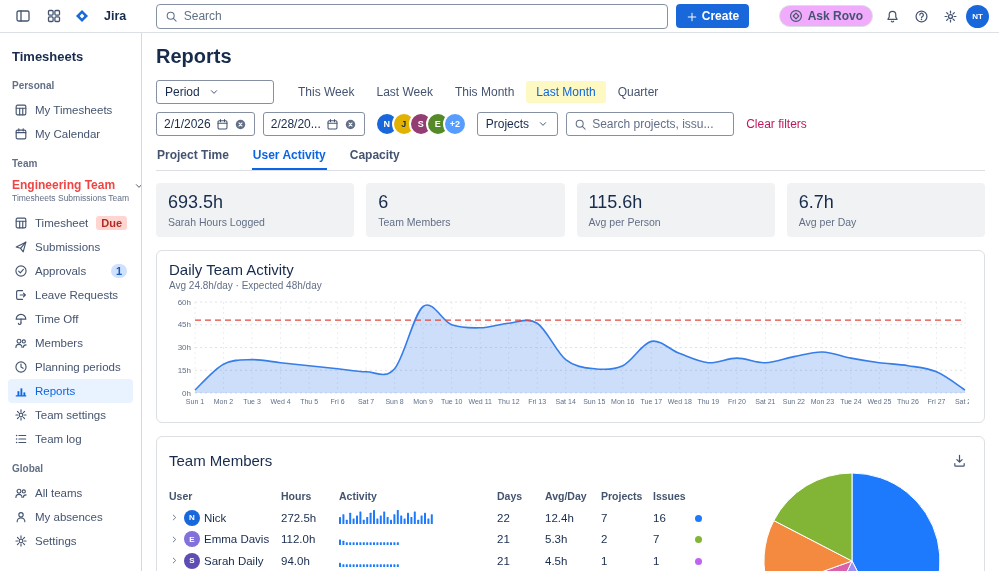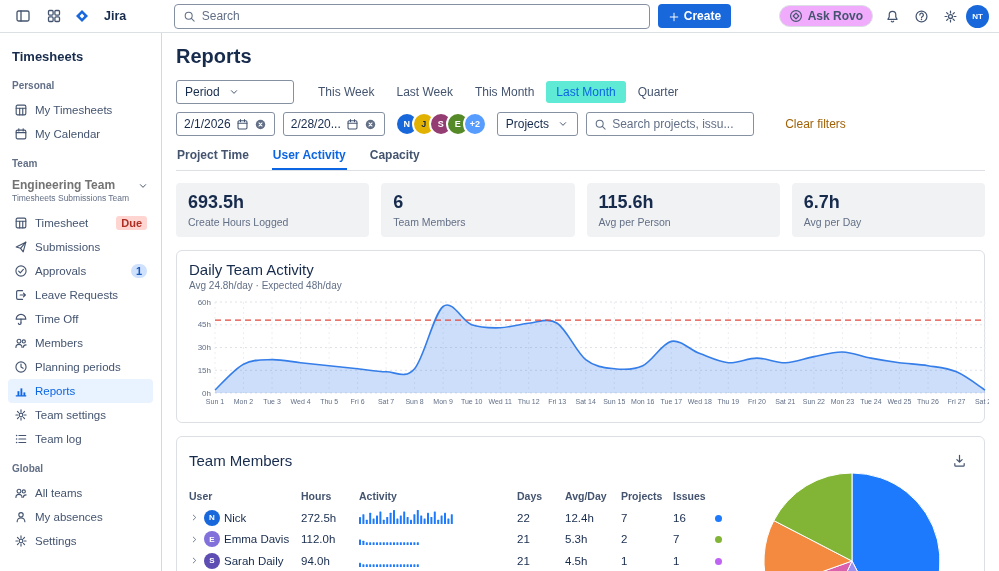--- a/index.html
+++ b/index.html
@@ -9,72 +9,72 @@
   input{font-family:inherit;border:none;outline:none;background:transparent;color:#172b4d}
   .icon{display:inline-flex;align-items:center;justify-content:center;flex-shrink:0}
   .icon svg{display:block}
 
   .app{display:flex;flex-direction:column;height:100%}
   
   .topnav{height:33px;display:flex;align-items:center;gap:5px;padding:0 10px;border-bottom:1px solid #dcdfe4;flex-shrink:0}
   .icon-btn{width:26px;height:26px;display:inline-flex;align-items:center;justify-content:center;border-radius:4px;color:#44546f}
   .logo{display:flex;align-items:center;gap:14px;font-weight:bold;font-size:12.5px;margin-left:2px}
   .nav-center{flex:1;display:flex;align-items:center;justify-content:center;gap:8px;min-width:0}
-  .nav-search{width:476px;height:25px;border:1px solid #8590a2;border-radius:4px;display:flex;align-items:center;gap:6px;padding:0 8px;color:#626f86;background:#fff}
+  .nav-search{width:512px;height:25px;border:1px solid #8590a2;border-radius:4px;display:flex;align-items:center;gap:6px;padding:0 8px;color:#626f86;background:#fff}
   .nav-search input{flex:1;font-size:12px;min-width:0}
   .nav-search input::placeholder{color:#626f86}
   .create-btn{display:inline-flex;align-items:flex-end;gap:4px;background:#1868db;color:#fff;font-weight:bold;font-size:12px;padding:5px 10px;border-radius:4px}
   .nav-right{display:flex;align-items:center;gap:3px}
   .rovo-btn{display:inline-flex;align-items:center;gap:5px;border:1px solid #dcdfe4;border-radius:14px;padding:3px 9px;font-size:12px;font-weight:bold;color:#44546f;background:#f0abfc;margin-right:3px}
   .avatar{width:23px;height:23px;border-radius:50%;background:#1868db;color:#fff;font-size:8px;font-weight:bold;display:inline-flex;align-items:center;justify-content:center}
 
   
   .shell{flex:1;display:flex;min-height:0}
-  .sidebar{width:162px;flex-shrink:0;border-right:1px solid #d5d8de;padding:16px 8px 0;overflow:hidden}
+  .sidebar{width:142px;flex-shrink:0;border-right:1px solid #d5d8de;padding:16px 8px 0;overflow:hidden}
   .sb-title{font-size:13px;font-weight:bold;padding:0 4px;margin-bottom:16px}
   .sb-section{font-size:10px;color:#626f86;font-weight:bold;padding:0 4px;margin:12px 0 7px}
   .sb-item{display:flex;align-items:center;gap:7px;height:24px;padding:0 6px;border-radius:4px;font-size:11.5px;color:#44546f;cursor:pointer}
   .sb-item .icon{color:#44546f;width:14px}
   .sb-item.selected{background:#e9f2ff;color:#0c66e4}
   .sb-item.selected .icon{color:#0c66e4}
   .sb-label{flex:1;white-space:nowrap;overflow:hidden;text-overflow:ellipsis}
   .badge{font-size:11px;font-weight:bold;padding:1px 5px;border-radius:3px;flex-shrink:0}
   .badge.red{background:#ffd5d2;color:#ae2e24}
   .badge.blue{background:#cfe1fd;color:#1558bc;border-radius:8px}
   .sb-team{display:flex;align-items:flex-start;gap:4px;padding:2px 4px 8px;cursor:pointer}
-  .sb-team-name{font-size:12px;font-weight:bold;color:#737373;white-space:nowrap}
+  .sb-team-name{font-size:12px;font-weight:bold;color:#ef4444;white-space:nowrap}
   .sb-team-sub{font-size:8.5px;color:#626f86;white-space:nowrap;margin-top:1px}
   .sb-team .icon{color:#44546f;margin-left:auto;margin-top:2px}
 
   
   .main{flex:1;padding:10px 14px 0;overflow:hidden;min-width:0}
   .page-title{font-size:20px;font-weight:bold;margin:2px 0 12px}
   .frow{display:flex;align-items:center;gap:8px;margin-bottom:8px}
   .select{display:inline-flex;align-items:center;gap:8px;border:1px solid #8590a2;border-radius:3px;padding:4px 8px;font-size:12px;color:#172b4d;cursor:pointer;background:#fff}
   .select .icon{color:#44546f}
   .period{width:118px;}
   .chips{display:flex;align-items:center;gap:2px;margin-left:6px}
   .chip{padding:4px 10px;font-size:12px;color:#44546f;border-radius:3px;cursor:pointer;white-space:nowrap}
-  .chip.selected{background:#5eead4;color:#0c66e4}
+  .chip.selected{background:#fef9c3;color:#0c66e4}
   .date-field{display:inline-flex;align-items:center;gap:5px;border:1px solid #8590a2;border-radius:3px;padding:4px 7px;font-size:12px;background:#fff;cursor:pointer}
   .date-field .icon{color:#44546f}
   .avatar-stack{display:flex;align-items:center;margin:0 2px;cursor:pointer}
   .stack-av{width:24px;height:24px;border-radius:50%;border:2px solid #fff;display:inline-flex;align-items:center;justify-content:center;font-size:9px;font-weight:bold;margin-left:-7px;flex-shrink:0}
   .stack-av:first-child{margin-left:0}
   .stack-av.overflow{background:#579dff;color:#fff}
   .search-field{display:inline-flex;align-items:center;gap:5px;border:1px solid #8590a2;border-radius:3px;padding:4px 7px;color:#626f86;width:168px;background:#fff}
   .search-field input{flex:1;font-size:12px;min-width:0}
   .search-field input::placeholder{color:#626f86}
-  .clear-filters{color:#a16207;font-size:12px;margin-left:23px;cursor:default}
+  .clear-filters{color:#be185d;font-size:12px;margin-left:4px;cursor:default}
   .tabs{display:flex;gap:22px;border-bottom:1px solid #dcdfe4;margin-bottom:12px;}
   .tab{padding:4px 1px 8px;font-size:12px;font-weight:bold;color:#44546f;cursor:pointer}
   .tab.selected{color:#0c66e4;box-shadow:inset 0 -2px 0 #0c66e4}
   .stats{display:grid;grid-template-columns:repeat(4,1fr);gap:12px;margin-bottom:13px}
   .stat-card{background:#f1f2f4;border-radius:4px;padding:9px 12px}
-  .stat-value{font-size:18px;font-weight:bold}
+  .stat-value{font-size:18px;font-weight:normal}
   .stat-label{font-size:10.5px;color:#626f86;margin-top:3px}
   .card{border:1px solid #dcdfe4;border-radius:6px;padding:10px 12px;margin-bottom:13px;background:#fff}
   .card-title{font-size:15px;font-weight:normal}
   .card-sub{font-size:10px;color:#626f86;margin:2px 0 6px}
 
   
   .members-card{position:relative;height:250px;overflow:hidden}
   .members-head{display:flex;justify-content:space-between;align-items:center;margin-bottom:12px}
   .members-table{width:560px}
   .trow{display:grid;grid-template-columns:112px 58px 158px 48px 56px 52px 42px 18px;align-items:center;height:21.5px;font-size:11.5px}
@@ -450,21 +450,21 @@
 
       <div class="tabs" id="tabs">
           <span class="tab">Project Time</span>
           <span class="tab selected">User Activity</span>
           <span class="tab">Capacity</span>
         </div>
 
       <div class="stats" id="stats">
           <div class="stat-card">
      <div class="stat-value">693.5h</div>
-     <div class="stat-label">Create Hours Logged</div>
+     <div class="stat-label">Sarah Hours Logged</div>
    </div>
           <div class="stat-card">
      <div class="stat-value">6</div>
      <div class="stat-label">Team Members</div>
    </div>
           <div class="stat-card">
      <div class="stat-value">115.6h</div>
      <div class="stat-label">Avg per Person</div>
    </div>
           <div class="stat-card">

